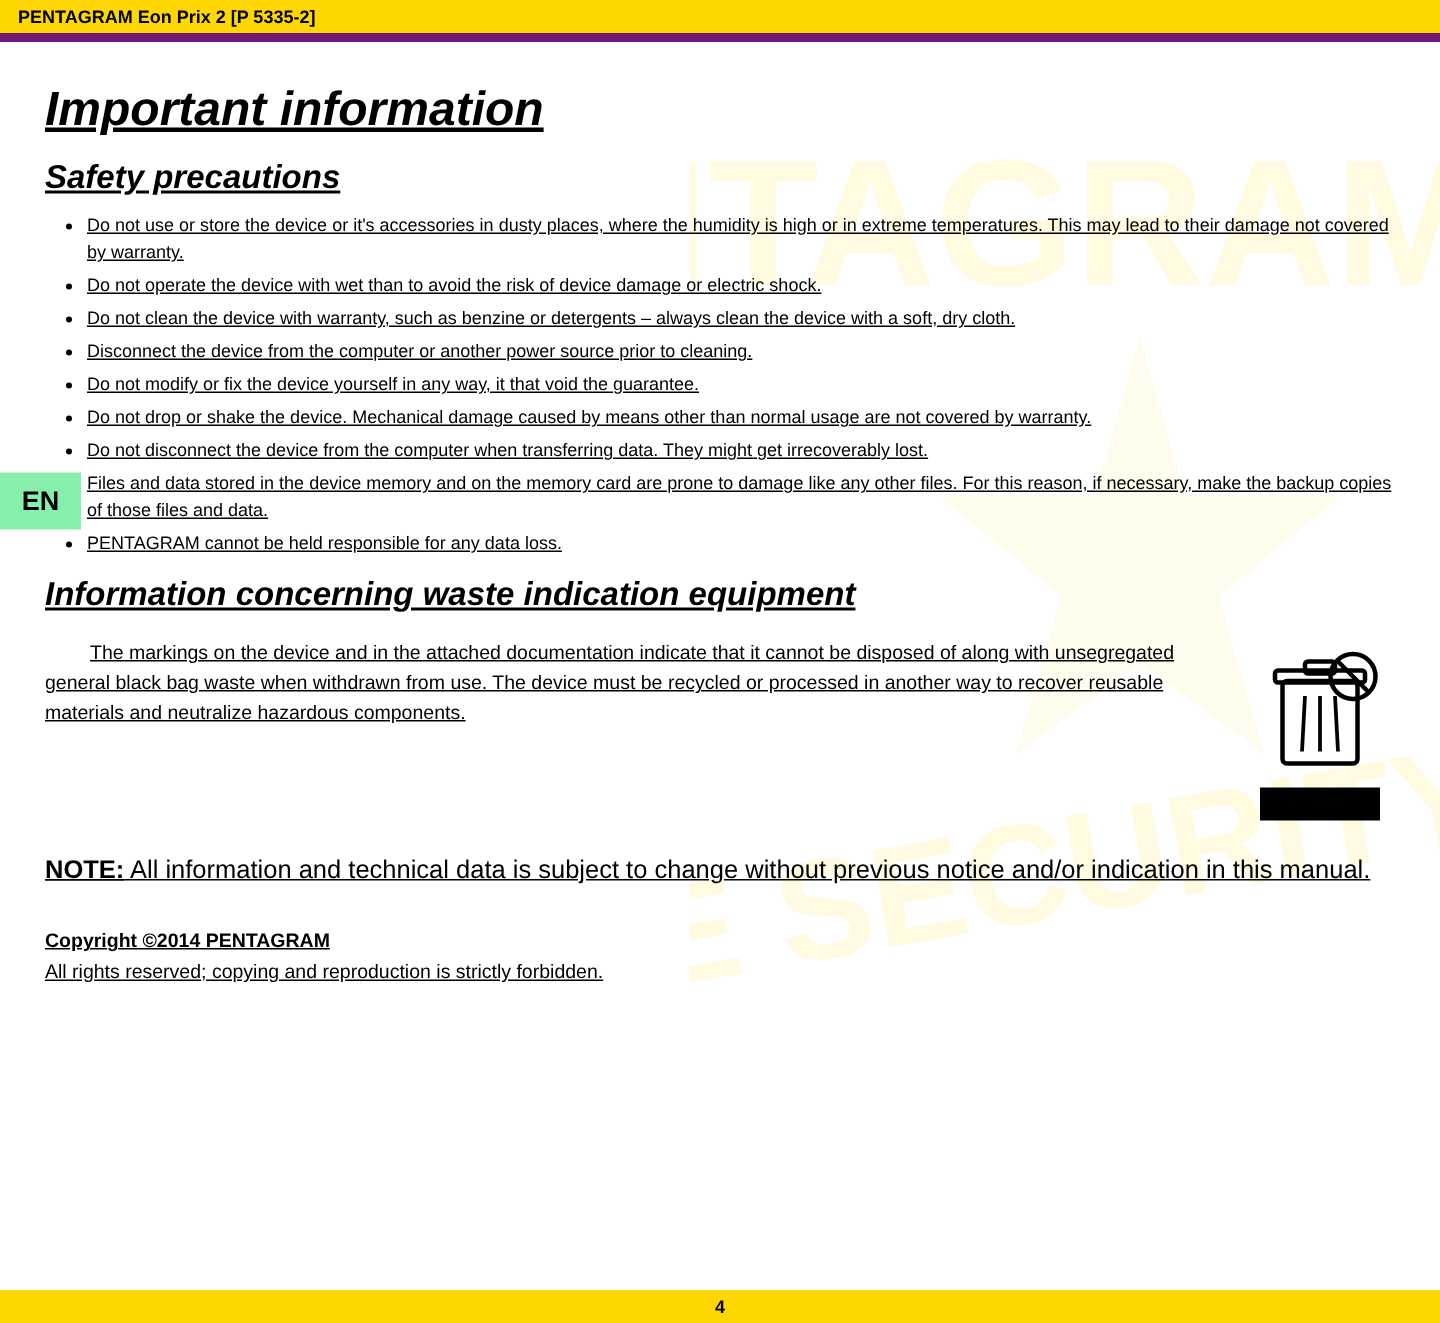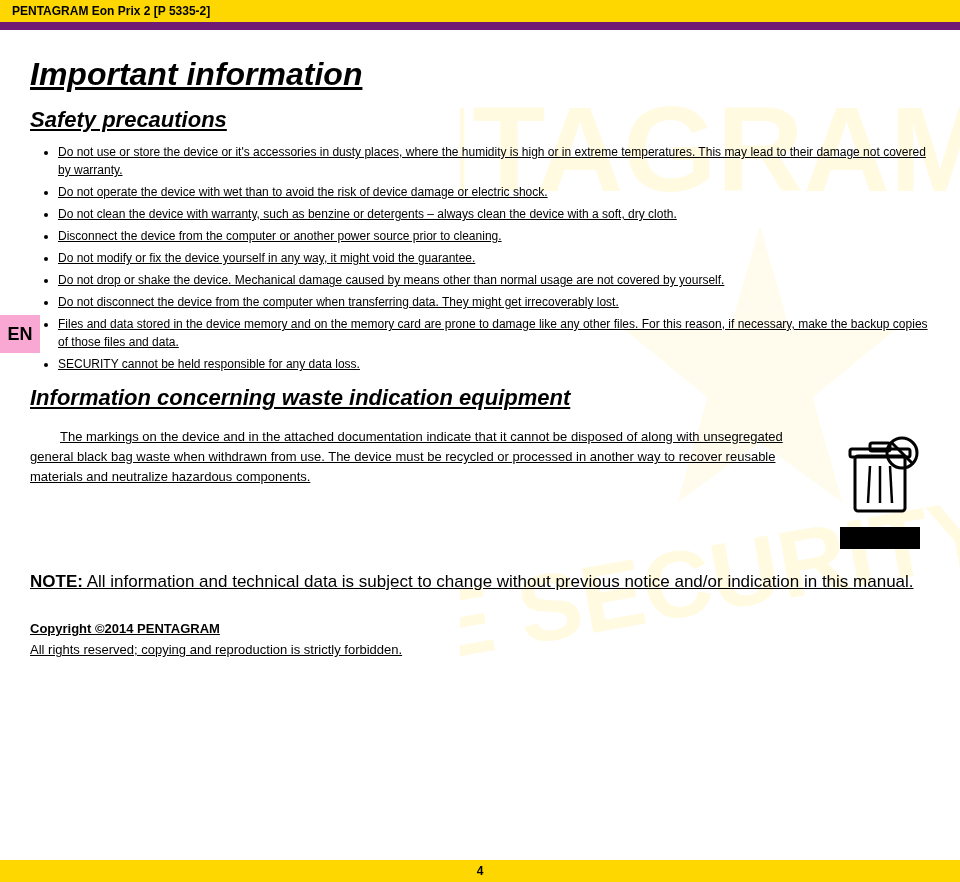--- a/index.html
+++ b/index.html
@@ -15,21 +15,21 @@
       overflow: hidden;
     }
 
     
     .top-bar {
       background: #FFD700;
       padding: 4px 12px;
       font-size: 12px;
       font-weight: bold;
       color: #000;
-      border-bottom: 8px solid #701a75;
+      border-bottom: 6px solid #701a75;
     }
 
     
     .bottom-bar {
       background: #FFD700;
       position: absolute;
       bottom: 0;
       left: 0;
       right: 0;
       height: 22px;
@@ -94,22 +94,22 @@
       z-index: 1;
       padding: 16px 30px 40px 30px;
       text-decoration: underline;
     }
 
     
     .en-badge {
       position: absolute;
       left: 0;
       top: 315px;
-      background: #f9a8d4;
-      width: 40px;
+      background: #86efac;
+      width: 54px;
       height: 38px;
       display: flex;
       align-items: center;
       justify-content: center;
       font-size: 18px;
       font-weight: 900;
       color: #000;
       z-index: 2;
     }
 
@@ -232,25 +232,25 @@
   <h1 class="page-title">Important information</h1>
 
   <h2 class="section-title">Safety precautions</h2>
 
   <ul class="bullet-list">
 
   <li>Do not use or store the device or it's accessories in dusty places, where the humidity is high or in extreme temperatures. This may lead to their damage not covered by warranty.</li>
       <li>Do not operate the device with wet than to avoid the risk of device damage or electric shock.</li>
       <li>Do not clean the device with warranty, such as benzine or detergents – always clean the device with a soft, dry cloth.</li>
       <li>Disconnect the device from the computer or another power source prior to cleaning.</li>
-      <li>Do not modify or fix the device yourself in any way, it might void the guarantee.</li>
-      <li>Do not drop or shake the device. Mechanical damage caused by means other than normal usage are not covered by yourself.</li>
+      <li>Do not modify or fix the device yourself in any way, it that void the guarantee.</li>
+      <li>Do not drop or shake the device. Mechanical damage caused by means other than normal usage are not covered by warranty.</li>
       <li>Do not disconnect the device from the computer when transferring data. They might get irrecoverably lost.</li>
       <li>Files and data stored in the device memory and on the memory card are prone to damage like any other files. For this reason, if necessary, make the backup copies of those files and data.</li>
-      <li>SECURITY cannot be held responsible for any data loss.</li>
+      <li>PENTAGRAM cannot be held responsible for any data loss.</li>
     </ul>
 
   <h2 class="section-title">Information concerning waste indication equipment</h2>
 
   <div class="waste-section">
     <div class="waste-text">
       <p>The markings on the device and in the attached documentation indicate that it cannot be disposed of along with unsegregated general black bag waste when withdrawn from use. The device must be recycled or processed in another way to recover reusable materials and neutralize hazardous components.</p>
     </div>
     <div class="waste-icon-col">
 

